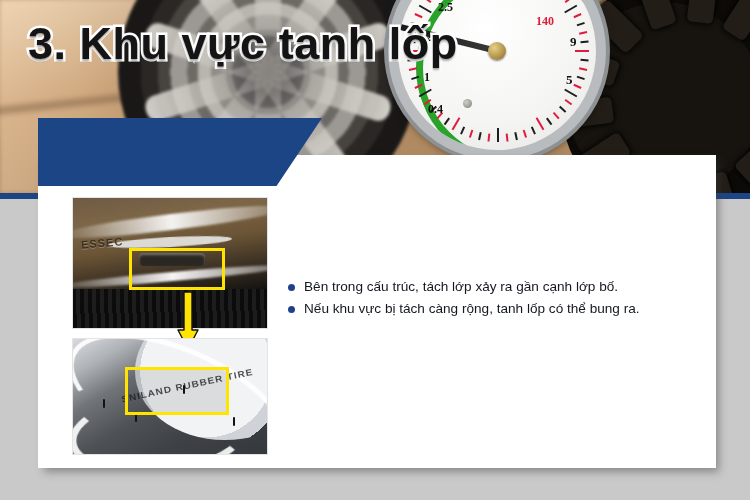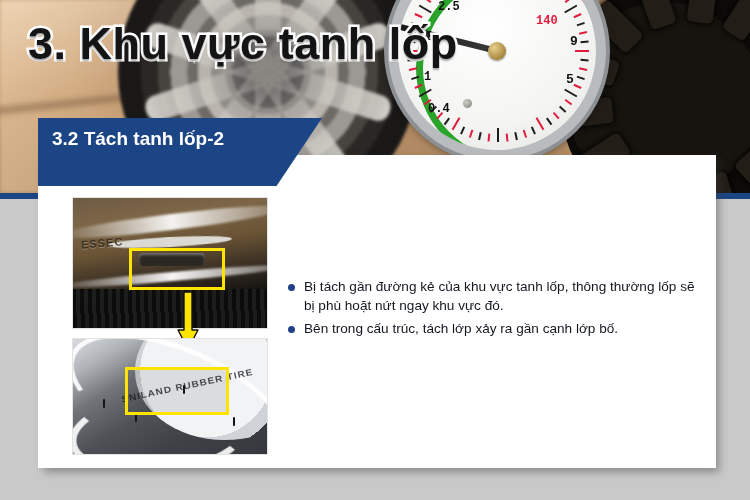--- a/index.html
+++ b/index.html
@@ -72,21 +72,21 @@
     border:7px solid transparent;border-top-color:#29a329;border-left-color:#29a329;
     transform:rotate(-22deg);
   }
   .gauge-arc-red{
     position:absolute;left:13px;top:13px;width:192px;height:192px;border-radius:50%;
     border:2px solid transparent;border-top-color:#e01b3c;border-right-color:#e01b3c;
     transform:rotate(8deg);
   }
   .gauge-tick{position:absolute;left:50%;top:8px;width:2px;height:11px;background:#1d1d1d;transform-origin:50% 91px;}
   .gauge-tick.red{background:#e01b3c;}
-  .gauge-num{position:absolute;font-size:12px;font-weight:700;color:#111;font-family:Liberation Mono, monospace;text-align:right;}
+  .gauge-num{position:absolute;font-size:12px;font-weight:700;color:#111;font-family:Liberation Serif, serif;text-align:right;}
   .gauge-num.red{color:#e01b3c;}
   .gauge-bar{position:absolute;left:0;right:0;top:132px;text-align:center;font-size:11px;color:#333;letter-spacing:.5px;}
   .needle{
     position:absolute;left:50%;top:50%;width:104px;height:6px;margin-top:-3px;
     background:linear-gradient(90deg,#3a3a38,#17171a);transform-origin:0 50%;
     transform:rotate(-166deg);border-radius:2px;
   }
   .needle-cap{
     position:absolute;left:50%;top:50%;width:18px;height:18px;margin:-9px 0 0 -9px;border-radius:50%;
     background:radial-gradient(circle at 35% 32%,#e7cf8a,#a8873d 70%,#6b5623);
@@ -312,21 +312,20 @@
 
   <div class="deck-title">3. Khu vực tanh lốp</div>
 
   <div class="blue-rule"></div>
   <div class="gray-body"></div>
 
   <div class="card-shadow"></div>
   <div class="card"></div>
 
   <div class="banner"></div>
-  <div class="banner-title">3.2 Tách tanh lốp-2</div>
 
   <div class="photo photo-top">
     <div class="p-top-bg"></div>
     <div class="p-top-sep"></div>
     <div class="p-top-gouge"></div>
     <div class="p-emboss">ESSEC</div>
     <div class="p-top-tread"></div>
     <div class="yellow-box yb-top"></div>
   </div>
 
@@ -345,21 +344,21 @@
     <div class="p-nub" style="left:30px;top:60px;"></div>
     <div class="p-nub" style="left:62px;top:74px;"></div>
     <div class="p-nub" style="left:110px;top:46px;"></div>
     <div class="p-nub" style="left:160px;top:78px;"></div>
     <div class="yellow-box yb-bot"></div>
   </div>
 
   <div class="bullets">
     <div class="bullet">
       <span class="dot"></span>
-      <span class="txt">Bị tách gần đường kẻ của khu vực tanh lốp, thông thường lốp sẽ bị phù hoặt nứt ngay khu vực đó.</span>
+      <span class="txt">Bên trong cấu trúc, tách lớp xảy ra gần cạnh lớp bố.</span>
     </div>
     <div class="bullet">
       <span class="dot"></span>
-      <span class="txt">Bên trong cấu trúc, tách lớp xảy ra gần cạnh lớp bố.</span>
+      <span class="txt">Nếu khu vực bị tách càng rộng, tanh lốp có thể bung ra.</span>
     </div>
   </div>
 
 </div>
 
 </body></html>

